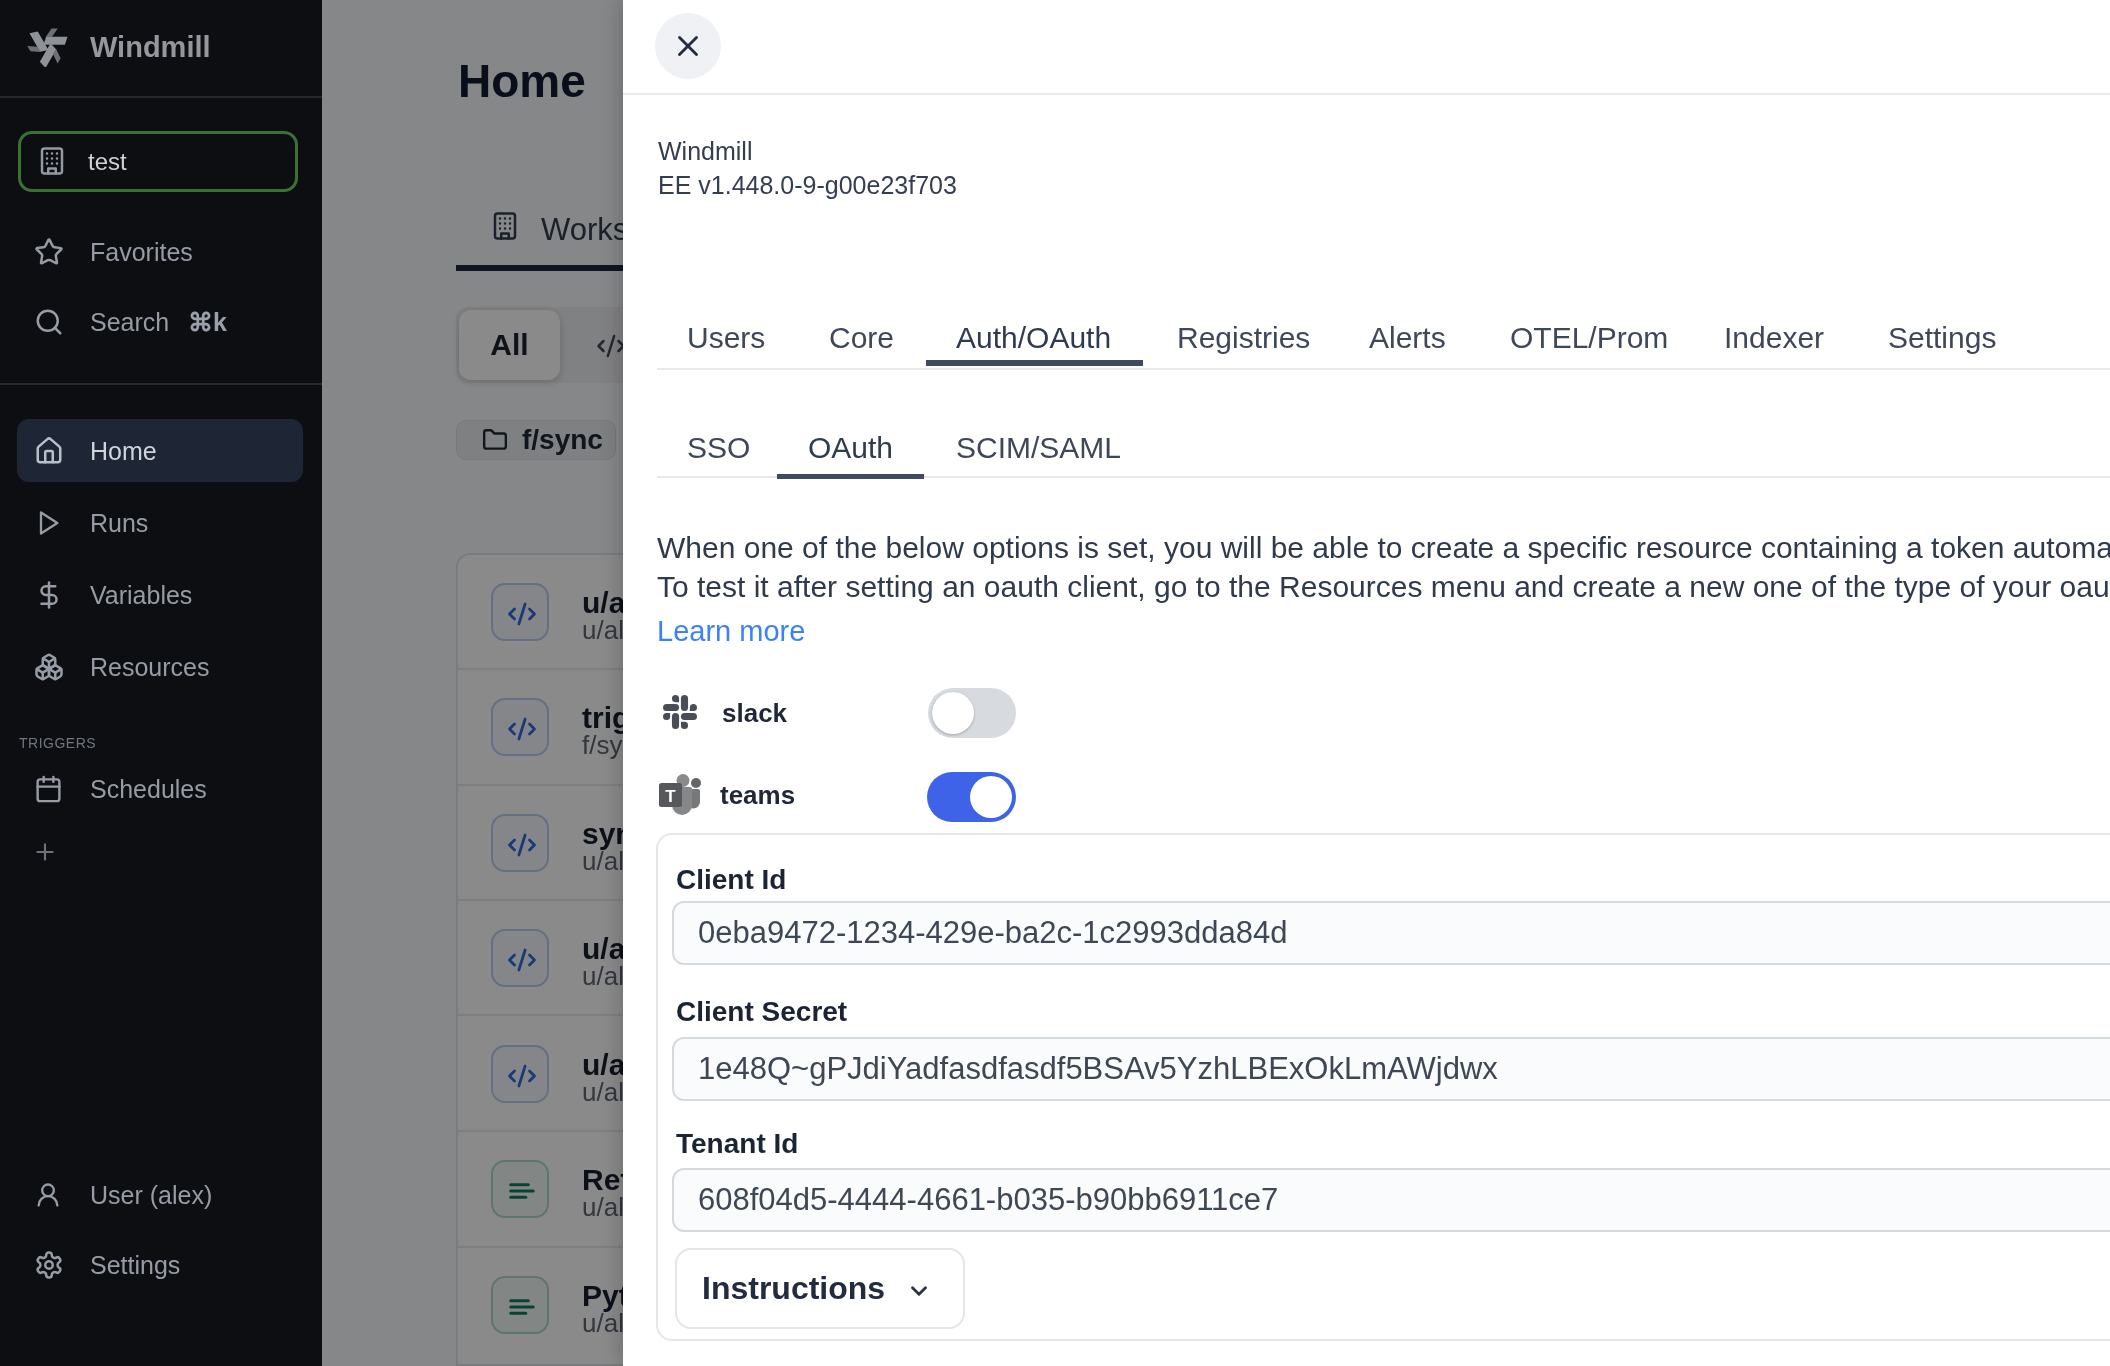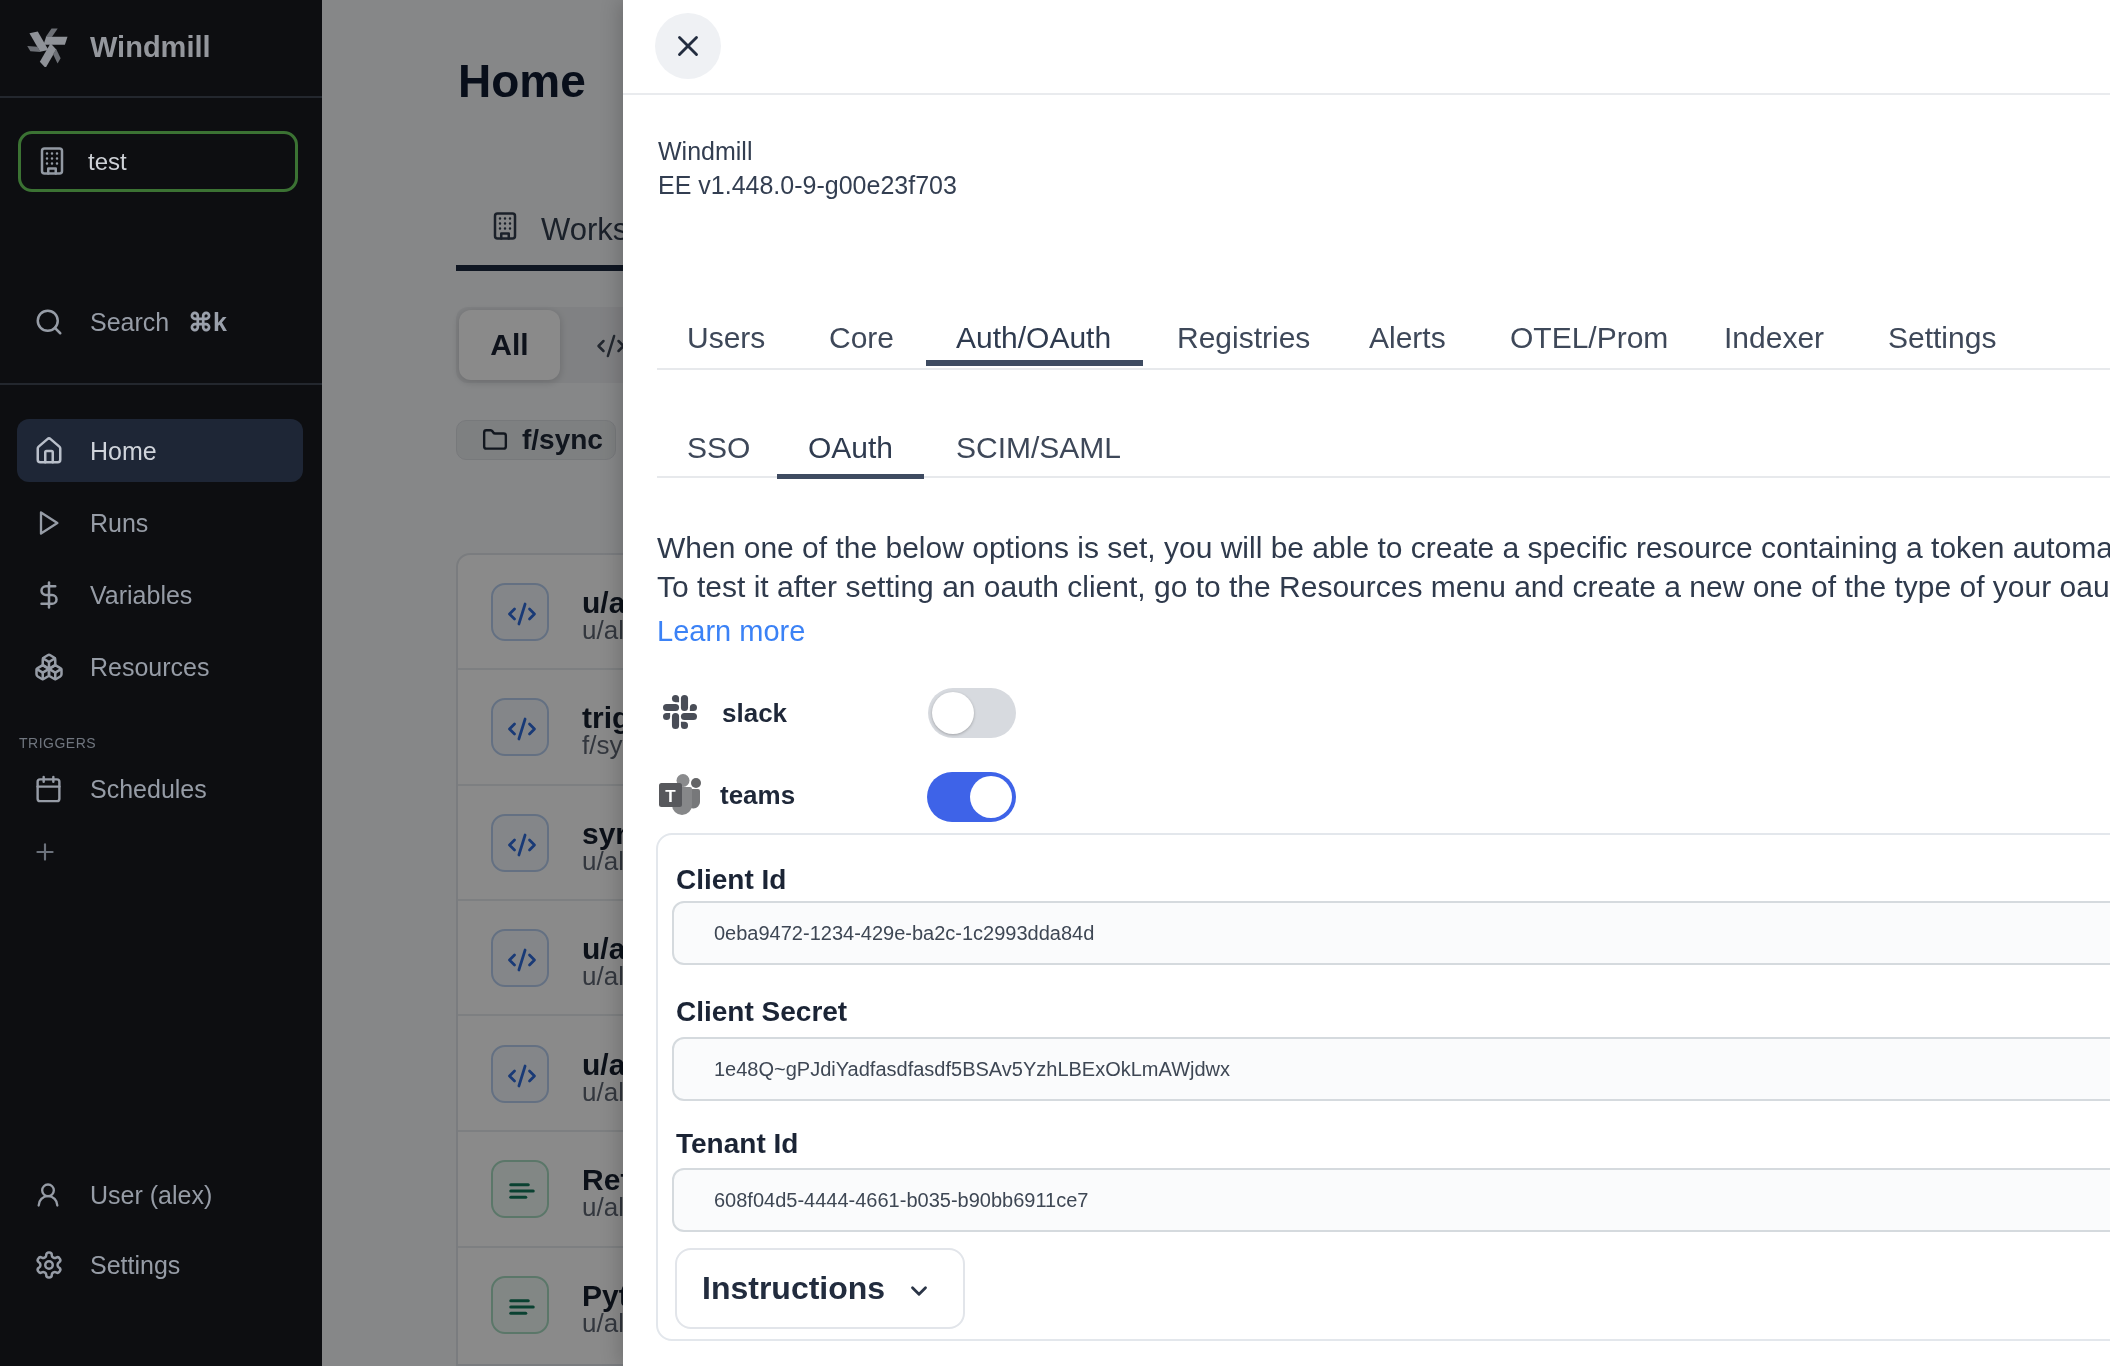--- a/index.html
+++ b/index.html
@@ -13,21 +13,21 @@
 .srow .ic{position:absolute;left:34px;top:50%;transform:translateY(-50%)}
 .srow .lb{position:absolute;left:90px;top:50%;transform:translateY(-50%);font-size:25px;color:#969ca6;white-space:nowrap}
 
 #main{position:absolute;left:322px;top:0;width:1788px;height:1366px;background:#f8fafc;z-index:1}
 #overlay{position:absolute;left:322px;top:0;width:1788px;height:1366px;background:rgba(0,0,0,0.46);z-index:5}
 
 #drawer{position:absolute;left:623px;top:0;width:1487px;height:1366px;background:#fff;z-index:20;overflow:hidden;box-shadow:-4px 0 18px rgba(0,0,0,0.18)}
 .tabtx{position:absolute;font-size:30px;color:#3e4859;white-space:nowrap}
 .lbl{position:absolute;font-size:28px;font-weight:bold;color:#1b2435;white-space:nowrap}
 .inp{position:absolute;left:49px;width:1520px;height:64px;border:2px solid #d5dade;border-radius:12px;background:#fafbfc}
-.inp span{position:absolute;left:40px;top:0;line-height:60px;font-size:20px;color:#3e4754;white-space:nowrap}
+.inp span{position:absolute;left:24px;top:0;line-height:60px;font-size:31px;color:#3e4754;white-space:nowrap}
 
 .item-ic{position:absolute;left:169px;width:58px;height:58px;border-radius:14px}
 .it-t{position:absolute;left:260px;font-size:30px;font-weight:bold;color:#17202f;white-space:nowrap}
 .it-s{position:absolute;left:260px;font-size:26px;color:#5f6774;white-space:nowrap}
 .isep{position:absolute;left:136px;width:600px;height:2px;background:#e7eaee}
 </style>
 </head>
 <body>
 <div id="main">
   <div class="abs" style="left:136px;top:54px;font-size:46px;font-weight:bold;color:#101b30">Home</div>
@@ -140,20 +140,28 @@
     </svg>
 <div class="abs" style="left:90px;top:31px;font-size:29px;font-weight:bold;color:#94979d">Windmill</div>
 <div class="sep" style="top:96px"></div>
 <div class="abs" style="left:18px;top:131px;width:280px;height:61px;border:3px solid #3b7233;border-radius:14px"></div>
 <svg class="abs" style="left:37px;top:146px" width="30" height="30" viewBox="0 0 24 24" fill="none" stroke="#9299a3" stroke-width="2" stroke-linecap="round" stroke-linejoin="round">
       <rect x="4" y="2" width="16" height="20" rx="2"></rect>
       <path d="M9 22v-4h6v4"></path>
       <path d="M8 6h.01M16 6h.01M12 6h.01M12 10h.01M12 14h.01M16 10h.01M16 14h.01M8 10h.01M8 14h.01"></path>
     </svg>
 <div class="abs" style="left:88px;top:148px;font-size:24px;color:#ced1d6">test</div>
+<div class="srow" style="top:230px">
+      <span class="ic">
+        <svg width="30" height="30" viewBox="0 0 24 24" fill="none" stroke="#969ca6" stroke-width="2" stroke-linecap="round" stroke-linejoin="round">
+          <path d="M11.525 2.295a.53.53 0 0 1 .95 0l2.31 4.679a2.123 2.123 0 0 0 1.595 1.16l5.166.756a.53.53 0 0 1 .294.904l-3.736 3.638a2.123 2.123 0 0 0-.611 1.878l.882 5.14a.53.53 0 0 1-.771.56l-4.618-2.428a2.122 2.122 0 0 0-1.973 0L6.396 21.01a.53.53 0 0 1-.77-.56l.881-5.139a2.122 2.122 0 0 0-.611-1.879L2.16 9.795a.53.53 0 0 1 .294-.906l5.165-.755a2.122 2.122 0 0 0 1.597-1.16z"></path>
+        </svg>
+      </span>
+      <span class="lb">Favorites</span>
+    </div>
 <div class="srow" style="top:300px">
       <span class="ic">
         <svg width="30" height="30" viewBox="0 0 24 24" fill="none" stroke="#969ca6" stroke-width="2" stroke-linecap="round" stroke-linejoin="round">
           <circle cx="11" cy="11" r="8"></circle>
           <path d="m21 21-4.3-4.3"></path>
         </svg>
       </span>
       <span class="lb">Search</span>
       <span class="lb" style="left:188px;font-weight:bold;color:#9aa0ab">⌘k</span>
     </div>

